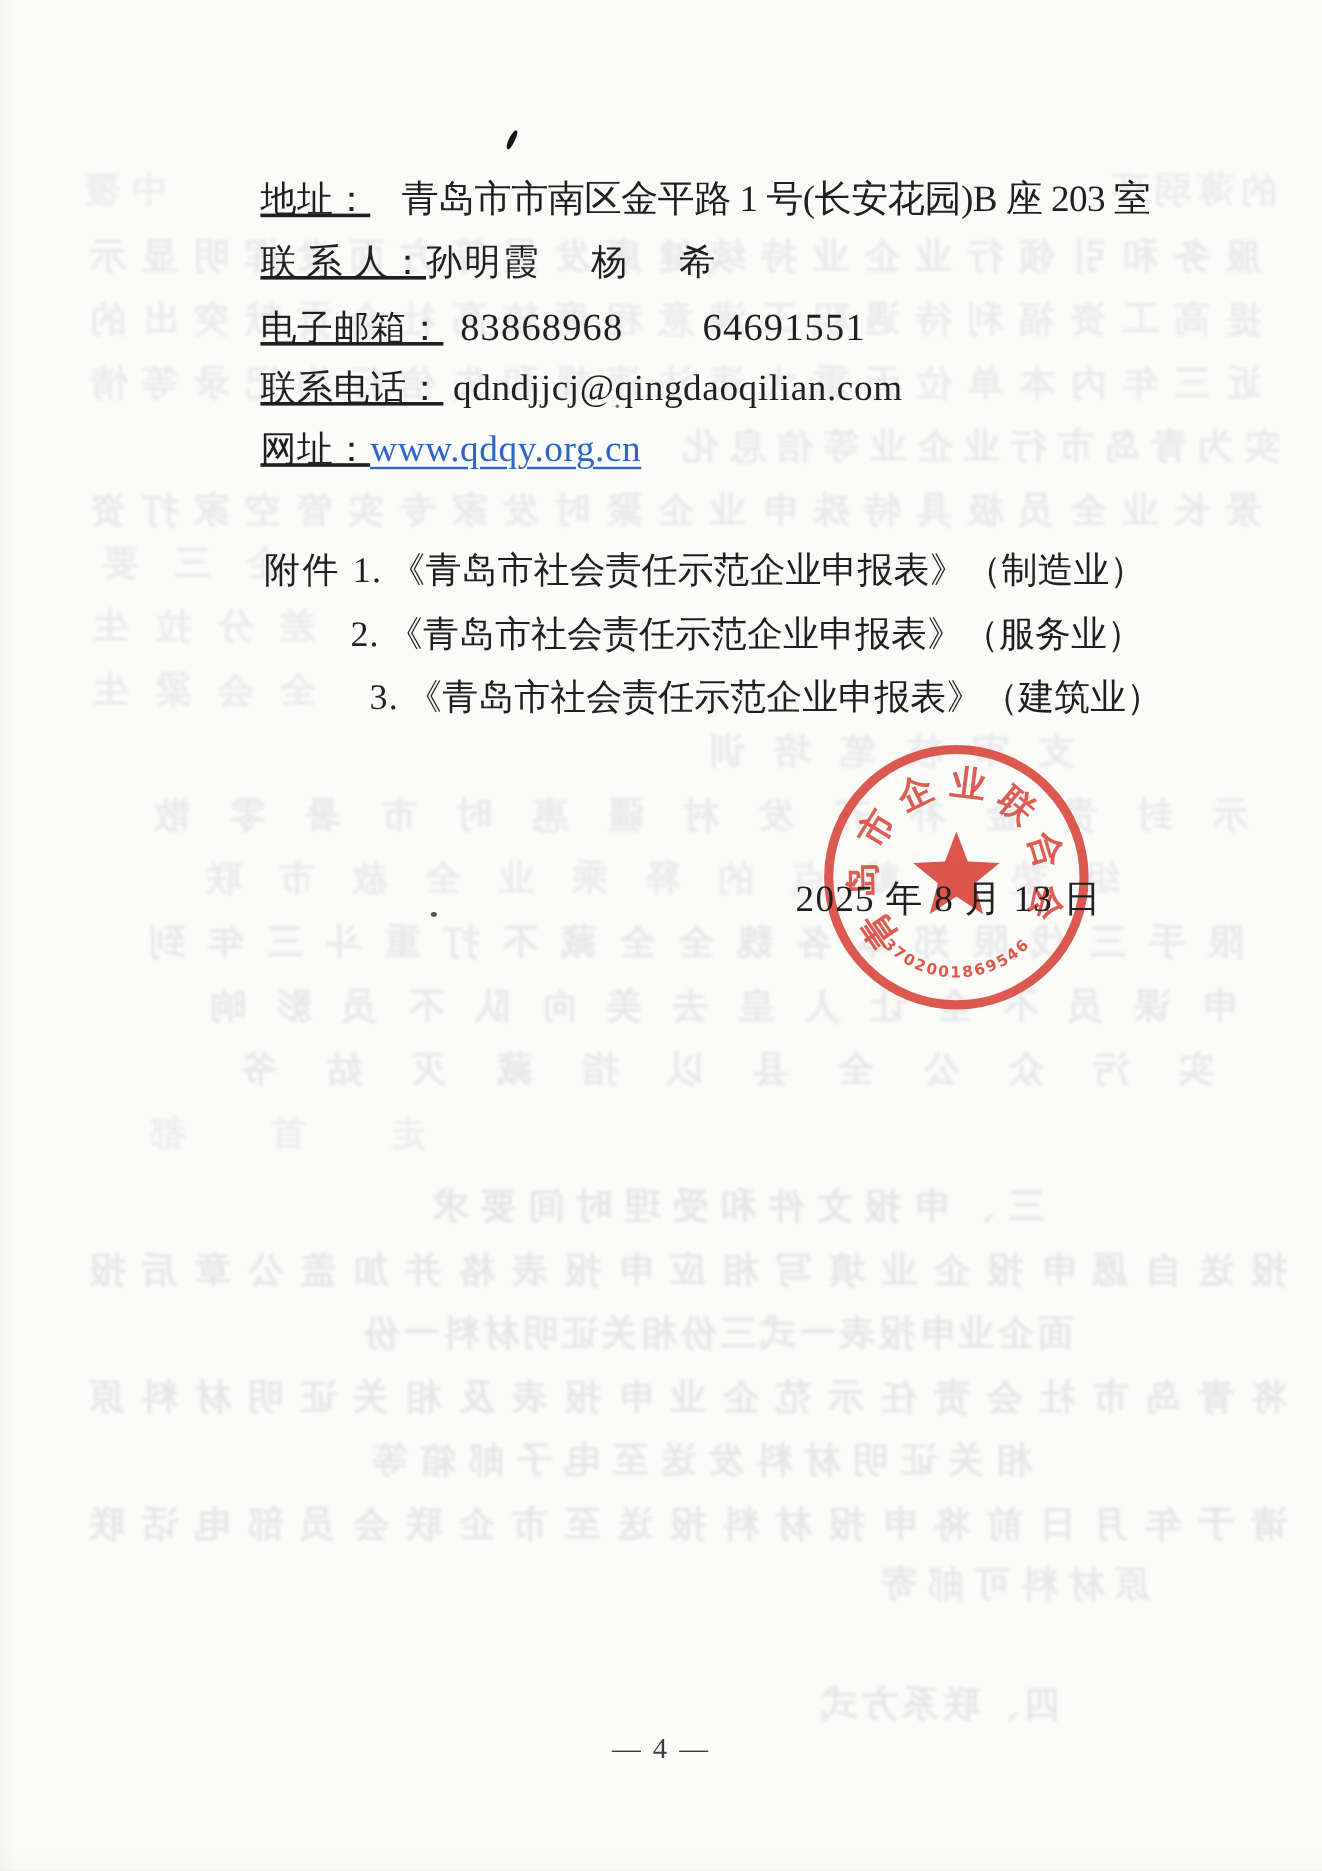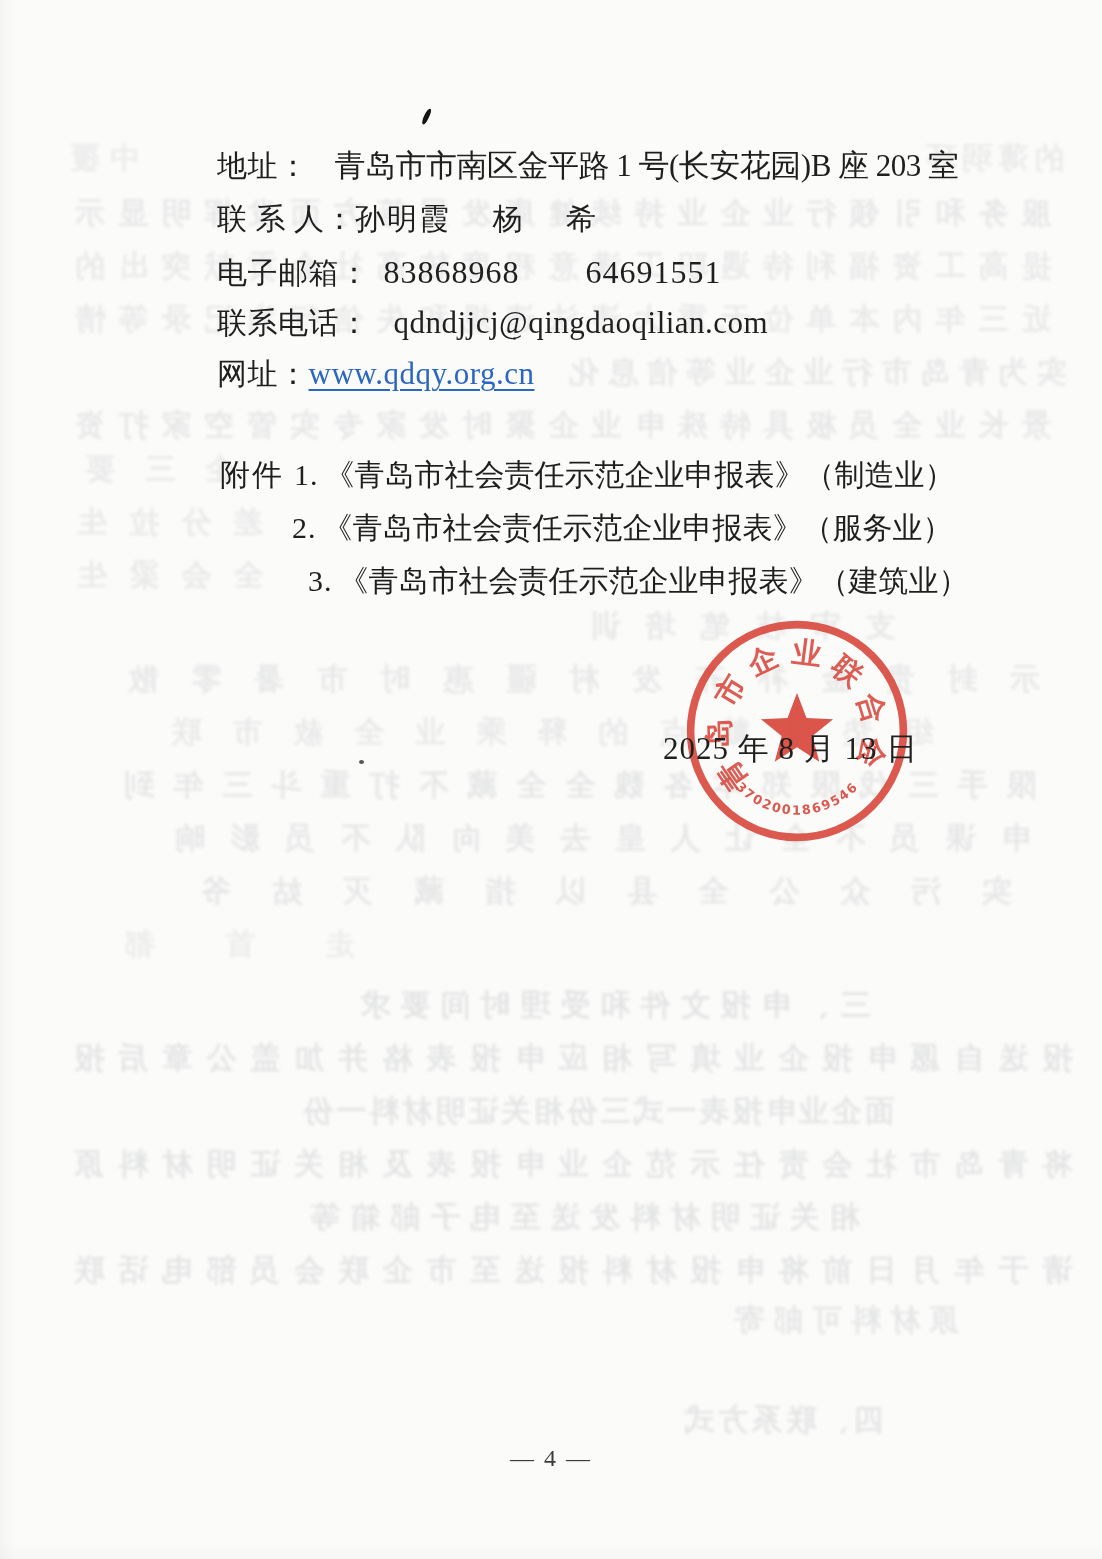--- a/index.html
+++ b/index.html
@@ -17,25 +17,25 @@
       linear-gradient(0deg, rgba(140,140,140,0.04) 0, rgba(0,0,0,0) 18px);
   }
   .bleed{
     position:absolute;white-space:nowrap;
     font-size:30px;font-weight:700;color:#5a6470;
     transform:scaleX(-1);transform-origin:center;
     filter:blur(1.4px);
     pointer-events:none;
   }
   .line{position:absolute;white-space:nowrap;font-size:30px;line-height:36px;letter-spacing:0.5px;}
-  .lbl{display:inline-block;}
+  .lbl{display:inline-block;text-decoration:underline;}
   .addr-val{font-size:31px;letter-spacing:-0.5px;margin-left:26px;}
   .person-val{letter-spacing:2px;}
   .phone-val{margin-left:14px;font-size:32px;letter-spacing:1px;}
-  .email-val{margin-left:24px;font-size:31px;}
+  .email-val{margin-left:8px;font-size:31px;}
   .web-val{font-size:31px;color:#2a66c4;text-decoration:underline;text-decoration-thickness:2px;text-underline-offset:5px;}
   .att-row{position:absolute;white-space:nowrap;font-size:30px;text-align:right;}
   .att-label{letter-spacing:2px;}
   .att-no{margin-left:10px;letter-spacing:1px;}
   .att-title{margin-left:6px;letter-spacing:0;}
   .date-line{position:absolute;left:663px;top:728px;font-size:31px;letter-spacing:1px;z-index:6;white-space:nowrap;}
   .seal{position:absolute;left:683px;top:617px;width:228px;height:228px;z-index:4;opacity:0.93;filter:blur(0.3px);}
   .footer{position:absolute;left:0;top:1445px;width:100%;text-align:center;font-size:24px;color:#3c3c3c;letter-spacing:2px;}
   .pen-mark{position:absolute;left:424px;top:108px;width:5px;height:17px;background:#141414;border-radius:60% 40% 50% 50%;transform:rotate(24deg);}
   .speck{position:absolute;background:#2a2a2a;border-radius:50%;}

